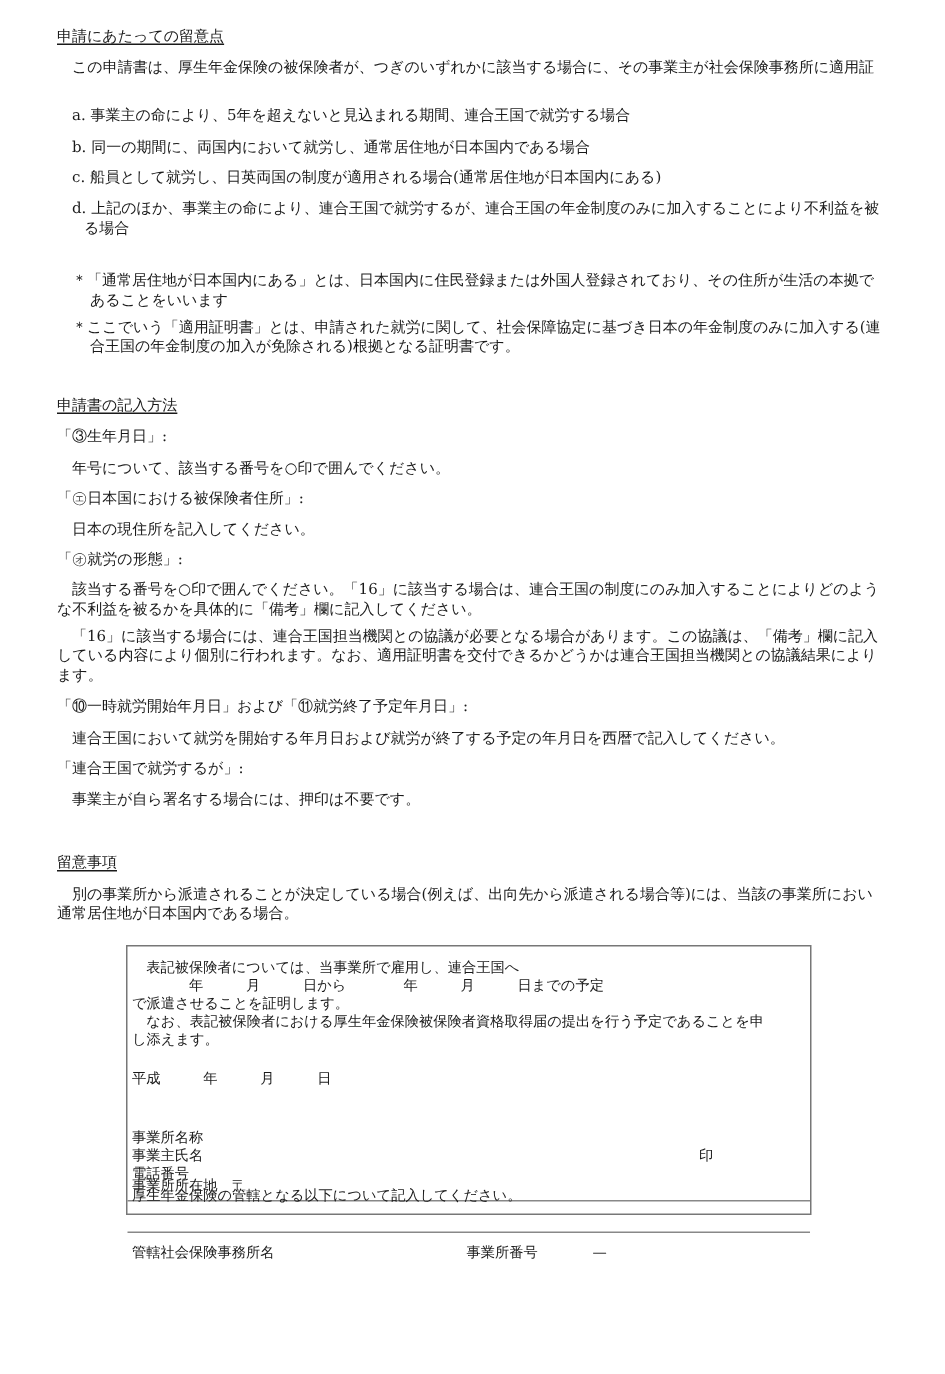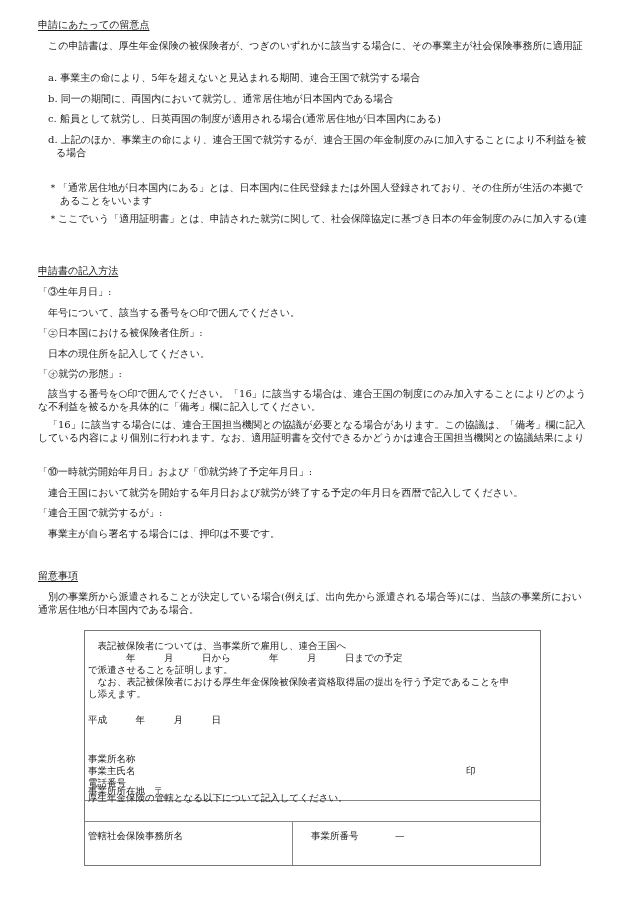--- a/index.html
+++ b/index.html
@@ -6,21 +6,21 @@
     body {
       width: 630px; height: 916px; position: relative; overflow: hidden;
       font-family: "DejaVu Serif", "Liberation Serif", serif;
       color: #1a1a1a; font-size: 10px; line-height: 13px;
     }
     .abs { position: absolute; }
     .heading { text-decoration: underline; text-underline-offset: 2px; }
     .para { text-indent: 10px; }
     .wrap { width: 556px; }
     .box {
-      position: absolute; left: 84px; top: 630px; width: 457px; height: 236px;
+      position: absolute; left: 84px; top: 630px; width: 457px; height: 180px;
       border: 1px solid #777;
       box-sizing: border-box;
     }
     .box-line { position: absolute; left: 0; right: 0; height: 0; border-top: 1px solid #888; }
     .box-vline { position: absolute; top: 190px; bottom: 0; width: 0; border-left: 1px solid #888; }
     .box-text { position: absolute; left: 3px; font-size: 9.5px; line-height: 12px; white-space: pre; }
   </style>
 </head>
 <body>
 
@@ -42,38 +42,40 @@
   <div><span>d.</span> <span>上記のほか、事業主の命により、連合王国で就労するが、連合王国の年金制度のみに加入することにより不利益を被</span></div>
   <div style="padding-left:8px;">る場合</div>
 </div>
 
 <div class="abs" style="left:48px; top:181px;">
   <div><span>＊</span><span>「通常居住地が日本国内にある」とは、日本国内に住民登録または外国人登録されており、その住所が生活の本拠で</span></div>
   <div style="padding-left:12px;">あることをいいます</div>
 </div>
 <div class="abs" style="left:48px; top:212px;">
   <div><span>＊</span><span>ここでいう「適用証明書」とは、申請された就労に関して、社会保障協定に基づき日本の年金制度のみに加入する(連</span></div>
+  <div style="padding-left:12px;">合王国の年金制度の加入が免除される)根拠となる証明書です。</div>
 </div>
 
 <div class="abs heading" style="left:38px; top:264px;">申請書の記入方法</div>
 
 <div class="abs" style="left:38px; top:285px;">「③生年月日」:</div>
 <div class="abs" style="left:48px; top:306px;">年号について、該当する番号を○印で囲んでください。</div>
 
 <div class="abs" style="left:38px; top:326px;">「㋓日本国における被保険者住所」:</div>
 <div class="abs" style="left:48px; top:347px;text-align:right;">日本の現住所を記入してください。</div>
 
 <div class="abs" style="left:38px; top:367px;">「㋔就労の形態」:</div>
 <div class="abs wrap" style="left:38px; top:387px;">
   <div class="para">該当する番号を○印で囲んでください。「16」に該当する場合は、連合王国の制度にのみ加入することによりどのよう</div>
   <div>な不利益を被るかを具体的に「備考」欄に記入してください。</div>
 </div>
 <div class="abs wrap" style="left:38px; top:418px;">
   <div class="para">「16」に該当する場合には、連合王国担当機関との協議が必要となる場合があります。この協議は、「備考」欄に記入</div>
   <div>している内容により個別に行われます。なお、適用証明書を交付できるかどうかは連合王国担当機関との協議結果により</div>
+  <div>ます。</div>
 </div>
 
 <div class="abs" style="left:38px; top:465px;">「⑩一時就労開始年月日」および「⑪就労終了予定年月日」:</div>
 <div class="abs" style="left:48px; top:486px;">連合王国において就労を開始する年月日および就労が終了する予定の年月日を西暦で記入してください。</div>
 
 <div class="abs" style="left:38px; top:506px;">「連合王国で就労するが」:</div>
 <div class="abs" style="left:48px; top:527px;">事業主が自ら署名する場合には、押印は不要です。</div>
 
 <div class="abs heading" style="left:38px; top:569px;">留意事項</div>
 <div class="abs wrap" style="left:38px; top:590px;">

